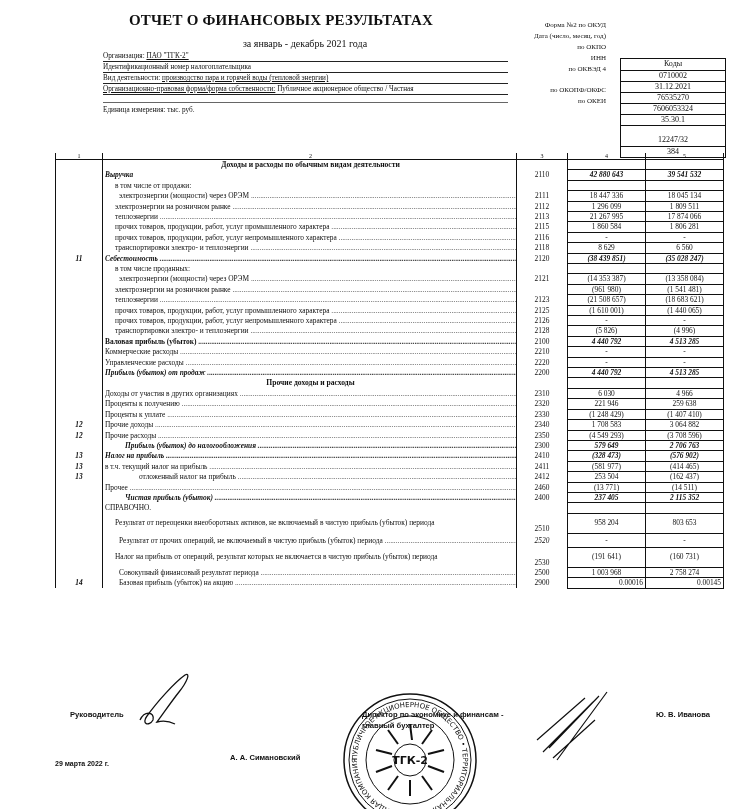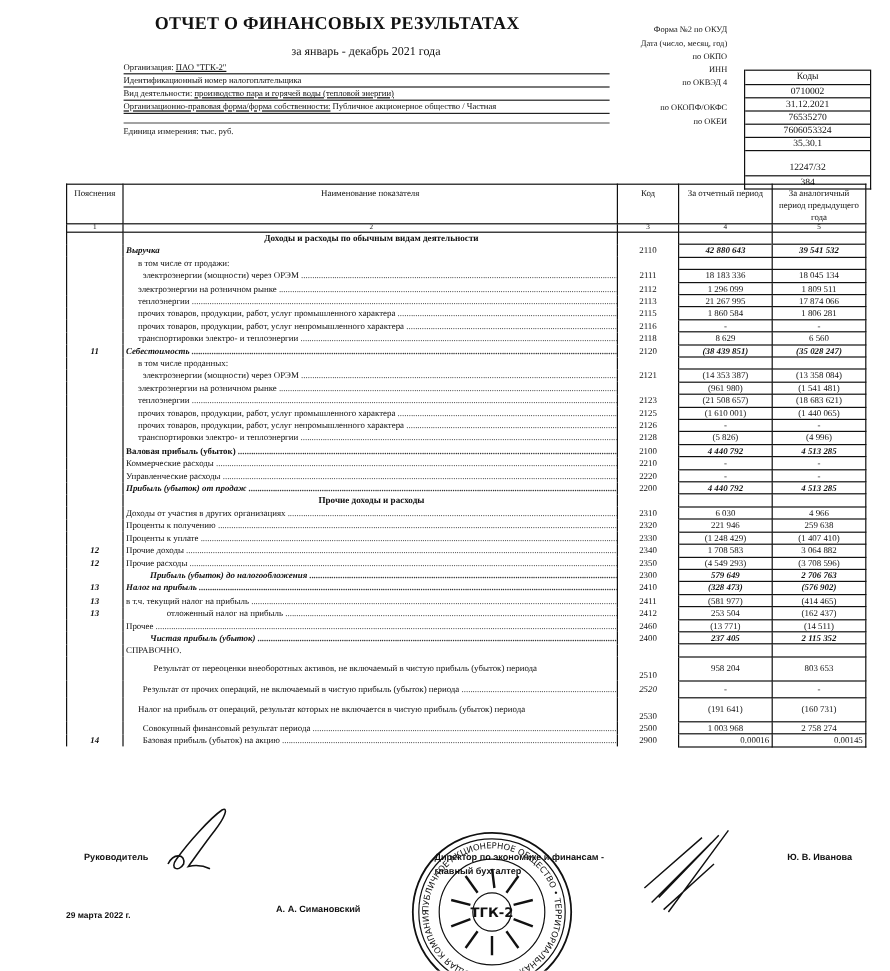--- a/index.html
+++ b/index.html
@@ -89,27 +89,20 @@
   <div>Дата (число, месяц, год)</div>
   <div>по ОКПО</div>
   <div>ИНН</div>
   <div>по ОКВЭД 4</div>
   <div class="gap">по ОКОПФ/ОКФС</div>
   <div>по ОКЕИ</div>
 </div>
 
 <table class="main">
   <tbody>
-      <tr class="head">
-    <td class="c1">Пояснения</td>
-    <td class="c2">Наименование показателя</td>
-    <td class="c3">Код</td>
-    <td class="c4">За отчетный период</td>
-    <td class="c5">За аналогичный период предыдущего года</td>
-  </tr>
   <tr class="nums">
     <td class="c1">1</td>
     <td class="c2">2</td>
     <td class="c3">3</td>
     <td class="c4">4</td>
     <td class="c5">5</td>
   </tr>
 
   <tr class="section">
     <td class="c1"></td>
@@ -132,21 +125,21 @@
     <td class="c2 ind1">в том числе от продажи:</td>
     <td class="c3"></td>
     <td class="c4 v"></td>
     <td class="c5 v"></td>
   </tr>
 
   <tr>
     <td class="c1"></td>
     <td class="c2 ind2 dots">электроэнергии (мощности) через ОРЭМ</td>
     <td class="c3">2111</td>
-    <td class="c4 v">18 183 336</td>
+    <td class="c4 v">18 447 336</td>
     <td class="c5 v">18 045 134</td>
   </tr>
   <tr>
     <td class="c1"></td>
     <td class="c2 ind1 dots">электроэнергии на розничном рынке</td>
     <td class="c3">2112</td>
     <td class="c4 v">1 296 099</td>
     <td class="c5 v">1 809 511</td>
   </tr>
   <tr>
@@ -351,21 +344,21 @@
 
   <tr>
     <td class="c1"></td>
     <td class="c2">СПРАВОЧНО.</td>
     <td class="c3"></td>
     <td class="c4 v"></td>
     <td class="c5 v"></td>
   </tr>
   <tr class="tall">
     <td class="c1"></td>
-    <td class="c2" style="padding-left:15px;text-indent:10px;">Результат от переоценки внеоборотных активов, не включаемый в чистую прибыль (убыток) периода</td>
+    <td class="c2" style="padding-left:2px;text-indent:10px;">Результат от переоценки внеоборотных активов, не включаемый в чистую прибыль (убыток) периода</td>
     <td class="c3">2510</td>
     <td class="c4 v">958 204</td>
     <td class="c5 v">803 653</td>
   </tr>
   <tr style="height:13px;">
     <td class="c1" style="height:13px;"></td>
     <td class="c2 ind2 dots" style="height:13px;">Результат от прочих операций, не включаемый в чистую прибыль (убыток) периода</td>
     <td class="c3" style="height:13px;font-style:italic;">2520</td>
     <td class="c4 v" style="height:13px;">-</td>
     <td class="c5 v" style="height:13px;">-</td>

